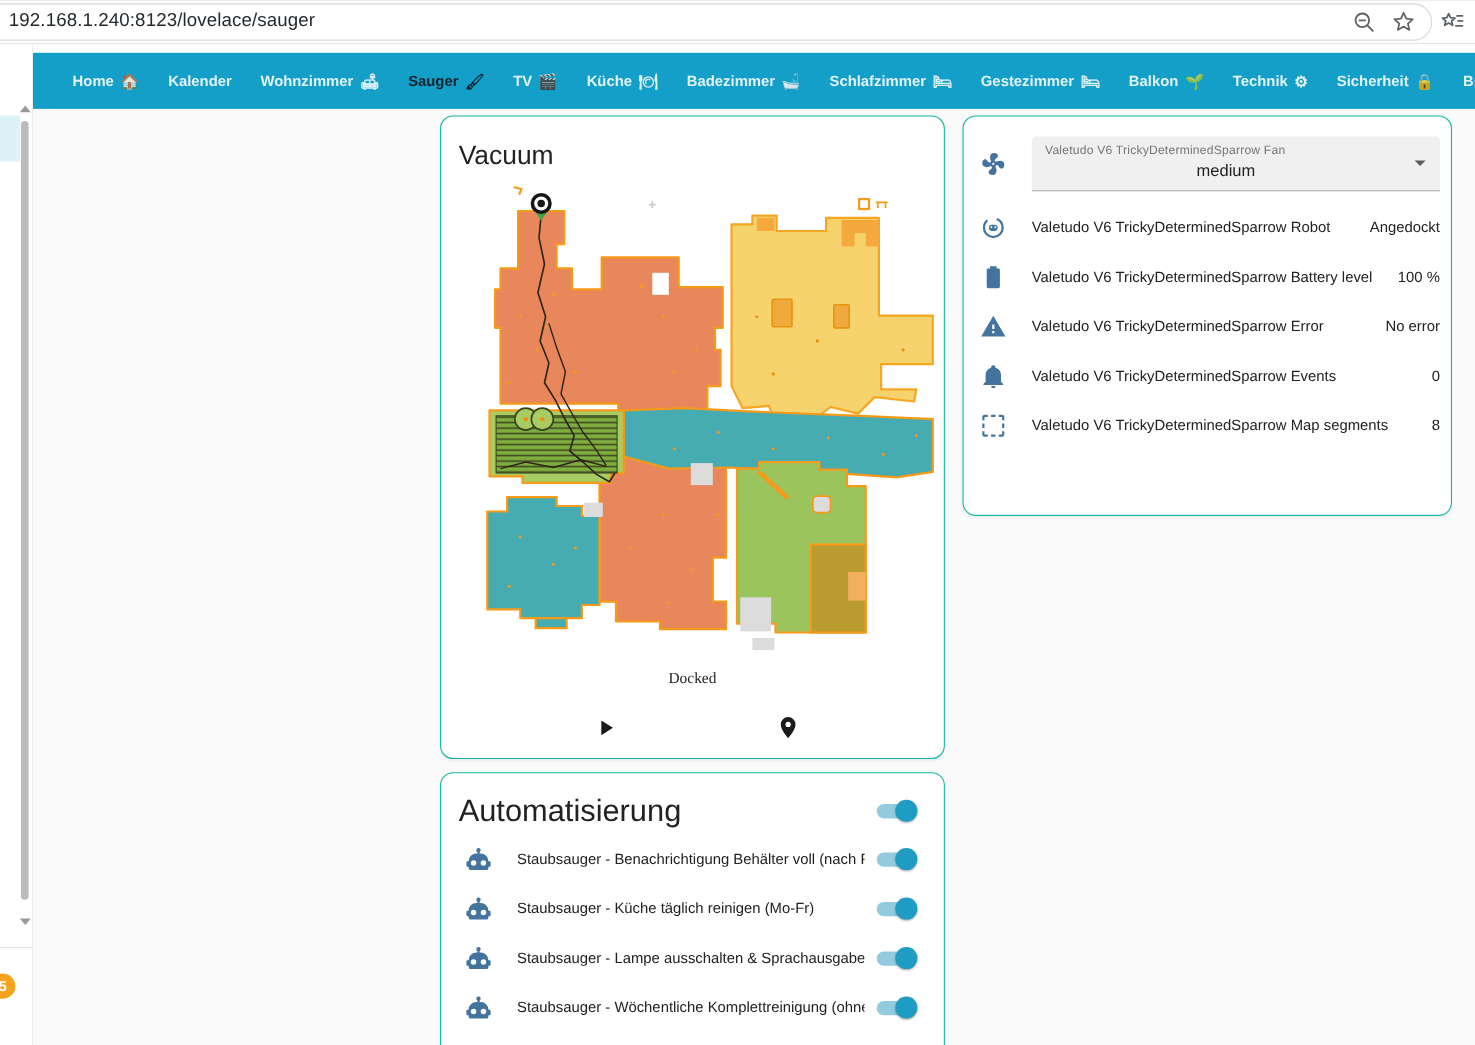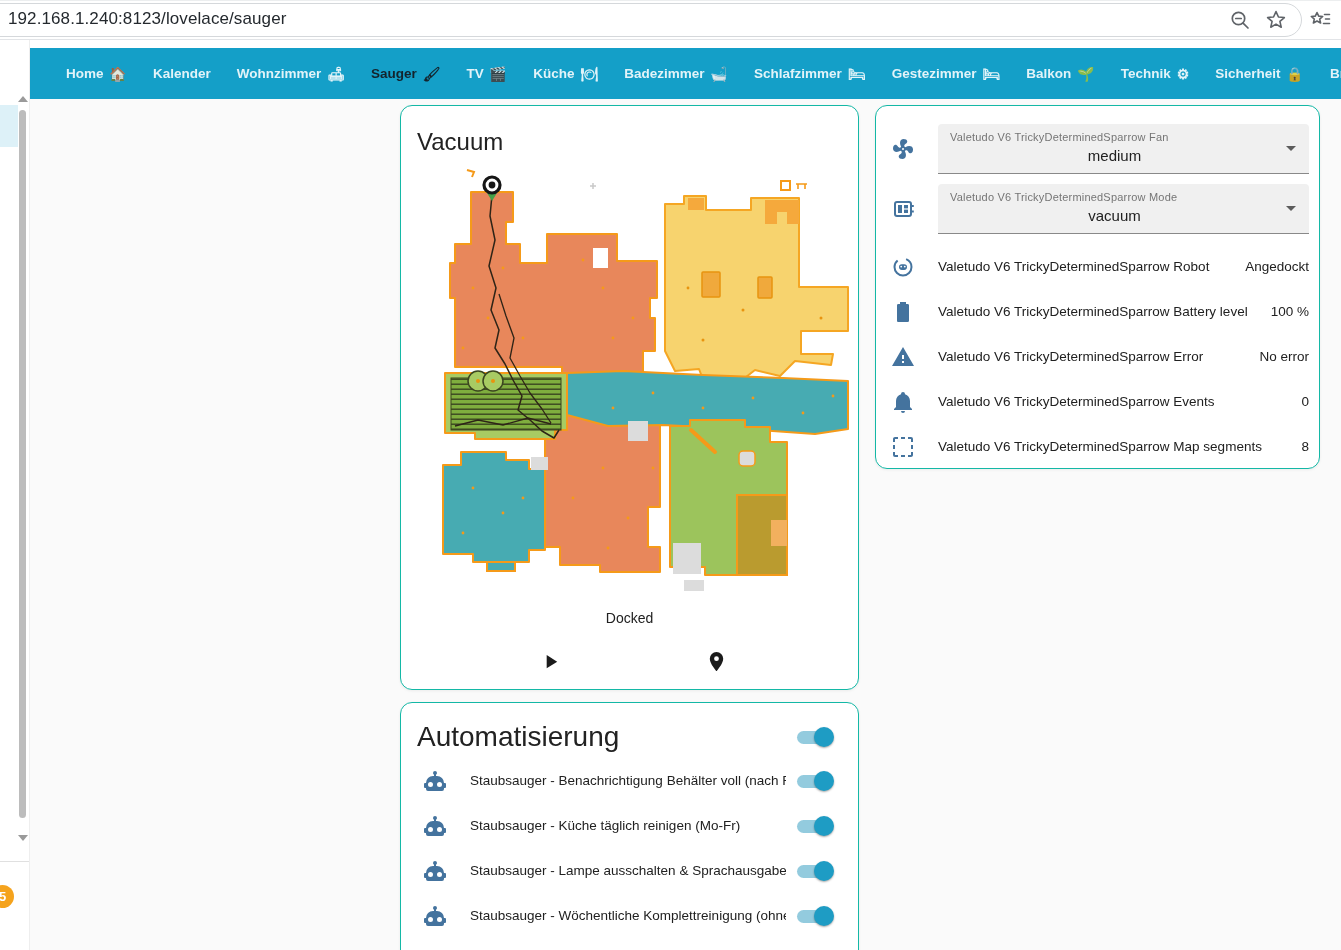--- a/index.html
+++ b/index.html
@@ -36,21 +36,21 @@
   .tab .t-icon{font-size:14px;}
   
   .content{position:absolute;left:29px;top:99px;right:0;height:851px;background:#fafafa;overflow:hidden;}
   .card{position:absolute;background:#fff;border:1px solid #14b8a6;border-radius:12px;
     box-shadow:0 1px 3px rgba(0,0,0,.06);box-sizing:border-box;}
   .card-title{font-size:24px;color:#222;padding:18px 16px 0 16px;font-weight:400;}
   
   .vacuum-card{left:371px;top:6px;width:459px;height:585px;}
   .vacuum-card .card-title{padding-top:22px;}
   .map-svg{display:block;margin:12px auto 0 auto;}
-  .vac-status{text-align:center;font-size:14px;color:#212121;margin-top:8px;}
+  .vac-status{text-align:center;font-size:14px;color:#212121;margin-top:8px;font-family:Liberation Serif, serif;}
   .vac-controls{display:flex;justify-content:space-between;padding:22px 128px 0 136px;}
   .icon-btn{background:none;border:none;padding:2px;cursor:pointer;line-height:0;}
   .icon-btn svg{width:23px;height:23px;fill:#1b1b1b;}
   
   .entities-card{left:846px;top:6px;width:445px;height:364px;padding-top:18px;}
   .select-row{display:flex;align-items:center;padding:0 10px 0 15px;margin-bottom:10px;}
   .ent-icon{width:24px;height:24px;flex:none;margin-right:23px;}
   .ent-icon svg{width:24px;height:24px;display:block;}
   .select-box{flex:1;position:relative;background:#f0f0f0;border-radius:4px 4px 0 0;
     border-bottom:1px solid #898989;height:50px;box-sizing:border-box;padding:7px 30px 0 12px;cursor:pointer;}
@@ -284,37 +284,20 @@
             <path d="M12,11A1,1 0 0,0 11,12A1,1 0 0,0 12,13A1,1 0 0,0 13,12A1,1 0 0,0 12,11M12.5,2C17,2 17.11,5.57 14.75,6.75C13.76,7.24 13.32,8.29 13.13,9.22C13.61,9.42 14.03,9.73 14.35,10.13C18.05,8.13 22.03,8.92 22.03,12.5C22.03,17 18.46,17.1 17.28,14.73C16.78,13.74 15.72,13.3 14.79,13.11C14.59,13.59 14.28,14 13.88,14.34C15.87,18.03 15.08,22 11.5,22C7,22 6.91,18.42 9.27,17.24C10.25,16.75 10.69,15.71 10.89,14.79C10.4,14.59 9.97,14.27 9.65,13.87C5.96,15.85 2,15.07 2,11.5C2,7 5.56,6.89 6.74,9.26C7.24,10.25 8.29,10.68 9.22,10.87C9.41,10.39 9.73,9.97 10.14,9.65C8.15,5.96 8.94,2 12.5,2Z"></path>
           </svg>
       </span>
       <div class="select-box">
         <div class="select-label">Valetudo V6 TrickyDeterminedSparrow Fan</div>
         <div class="select-value">medium</div>
         <span class="caret"></span>
       </div>
     </div>
 
-    <div class="select-row">
-      <span class="ent-icon">
-        <svg viewBox="0 0 24 24">
-          <rect x="4" y="5" width="16" height="14" rx="2" fill="none" stroke="#44739E" stroke-width="2"></rect>
-          <rect x="7" y="8" width="4" height="8" fill="#44739E"></rect>
-          <rect x="13" y="8" width="4" height="3.4" fill="#44739E"></rect>
-          <rect x="13" y="12.6" width="4" height="3.4" fill="#44739E"></rect>
-          <rect x="20.8" y="8" width="2" height="2" fill="#44739E"></rect>
-          <rect x="20.8" y="13.5" width="2" height="2" fill="#44739E"></rect>
-        </svg>
-      </span>
-      <div class="select-box">
-        <div class="select-label">Valetudo V6 TrickyDeterminedSparrow Mode</div>
-        <div class="select-value">vacuum</div>
-        <span class="caret"></span>
-      </div>
-    </div>
 
     <div class="entity-row">
       <span class="ent-icon">
         <svg viewBox="0 0 24 24">
           <circle cx="12" cy="12" r="8.5" fill="none" stroke="#44739E" stroke-width="2" stroke-dasharray="44 9" stroke-dashoffset="10"></circle>
           <rect x="8" y="9.3" width="8" height="5.6" rx="2.8" fill="#44739E"></rect>
           <circle cx="10.2" cy="11.6" r="0.9" fill="#fff"></circle>
             <circle cx="13.8" cy="11.6" r="0.9" fill="#fff"></circle>
         </svg>
       </span>

